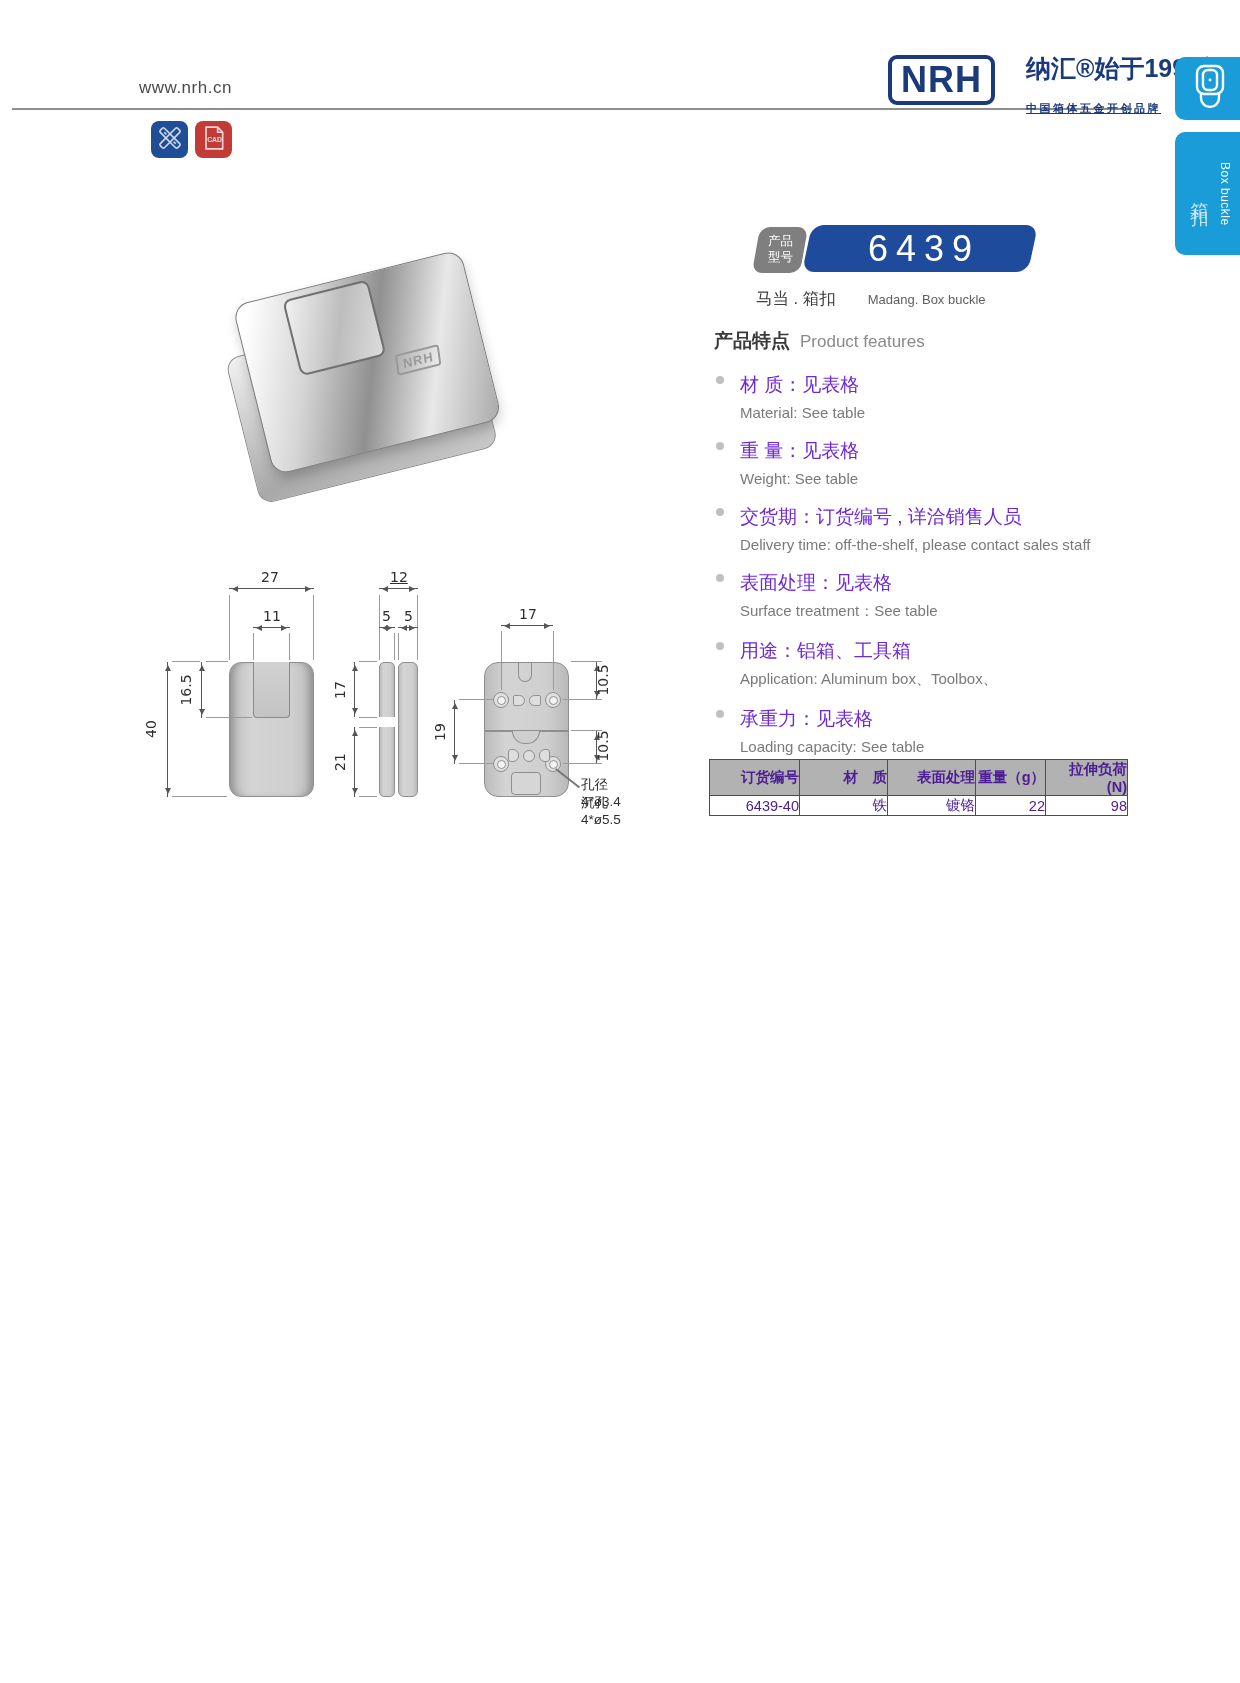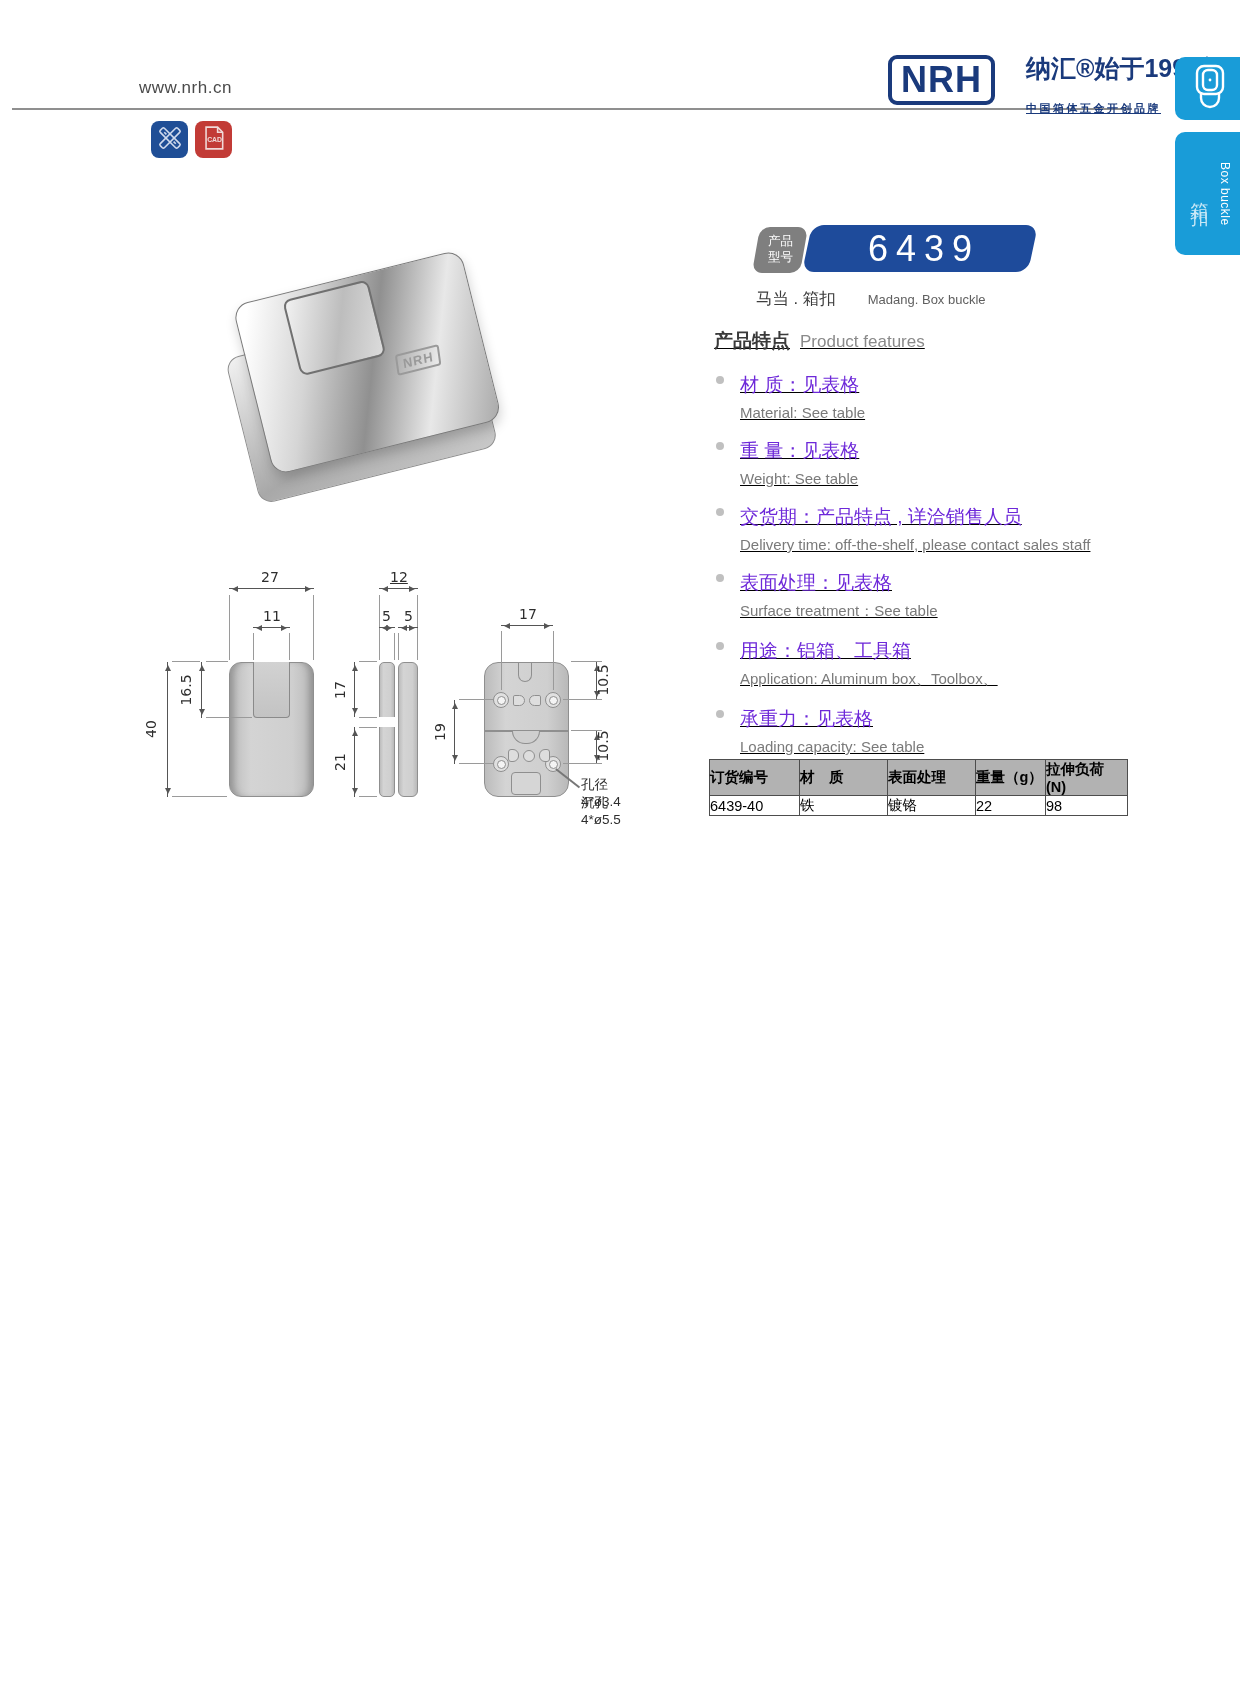--- a/index.html
+++ b/index.html
@@ -66,21 +66,21 @@
     background:#1e4b9b; border-radius:12px; transform:skewX(-12deg);
     display:flex; align-items:center; justify-content:center; }
   .model-banner span { transform:skewX(12deg); color:#fff; font-size:36px;
     letter-spacing:8px; font-weight:500; padding-left:8px; }
   .prod-name { position:absolute; left:752px; top:288px; display:flex; gap:32px;
     align-items:baseline; }
   .prod-name .cn { font-size:16.5px; color:#3d3d3d; }
   .prod-name .en { font-size:13px; color:#5f5f5f; }
 
   
-  .features { position:absolute; left:710px; top:328px; width:420px;text-decoration:underline; }
+  .features { position:absolute; left:710px; top:328px; width:420px; }
   .features .title { display:flex; align-items:baseline; gap:10px; margin-bottom:18px; }
   .features .title .cn { font-size:19px; font-weight:bold; color:#3a3a3a; }
   .features .title .en { font-size:17px; color:#8a8a8a; }
   .feat-cn { position:relative; padding-left:26px; font-size:19px; color:#6d28d9;
     margin-bottom:6px; }
   .feat-cn::before { content:""; position:absolute; left:2px; top:4px; width:8px;
     height:8px; border-radius:50%; background:#c0c0c0; }
   .feat-en { padding-left:26px; font-size:15px; color:#7a7a7a; margin-bottom:17px; }
 
   
@@ -137,22 +137,22 @@
     border:3px solid transparent; border-top:6px solid #555; }
   .ext { position:absolute; background:#9a9a9a; }
   .dlab { position:absolute; font-size:14px; color:#2e2e2e;
     font-family:"DejaVu Sans", sans-serif; }
   .dlab.rot { transform:rotate(-90deg); transform-origin:center; }
   .note { position:absolute; font-size:13.5px; color:#2e2e2e; }
 
   
   .spec { position:absolute; left:705px; top:759px; width:418px;
     border-collapse:collapse; table-layout:fixed; }
-  .spec th, .spec td { border:1px solid #4d4d4d; text-align:left;
-    font-size:14.5px; color:#000000; }
+  .spec th, .spec td { border:1px solid #4d4d4d; text-align:right;
+    font-size:14.5px; color:#4c1d95; }
   .spec th { background:#b2b2b2; height:26px; font-weight:600; }
   .spec td { background:#fff; height:20px; font-weight:400; }
 </style>
 </head>
 <body>
 
 <div class="page">
 
   <a class="site-url">www.nrh.cn</a>
   <div class="head-rule"></div>
@@ -222,21 +222,21 @@
 
   <div class="features">
     <div class="title">
       <span class="cn">产品特点</span>
       <span class="en">Product features</span>
     </div>
     <div class="feat-cn">材  质：见表格</div>
     <div class="feat-en">Material: See table</div>
     <div class="feat-cn">重  量：见表格</div>
     <div class="feat-en">Weight: See table</div>
-    <div class="feat-cn">交货期：产品特点 , 详洽销售人员</div>
+    <div class="feat-cn">交货期：订货编号 , 详洽销售人员</div>
     <div class="feat-en">Delivery time: off-the-shelf, please contact sales staff</div>
     <div class="feat-cn">表面处理：见表格</div>
     <div class="feat-en">Surface treatment：See table</div>
     <div class="feat-cn">用途：铝箱、工具箱</div>
     <div class="feat-en">Application: Aluminum box、Toolbox、</div>
     <div class="feat-cn">承重力：见表格</div>
     <div class="feat-en">Loading capacity: See table</div>
   </div>
 
   <div class="draw">

